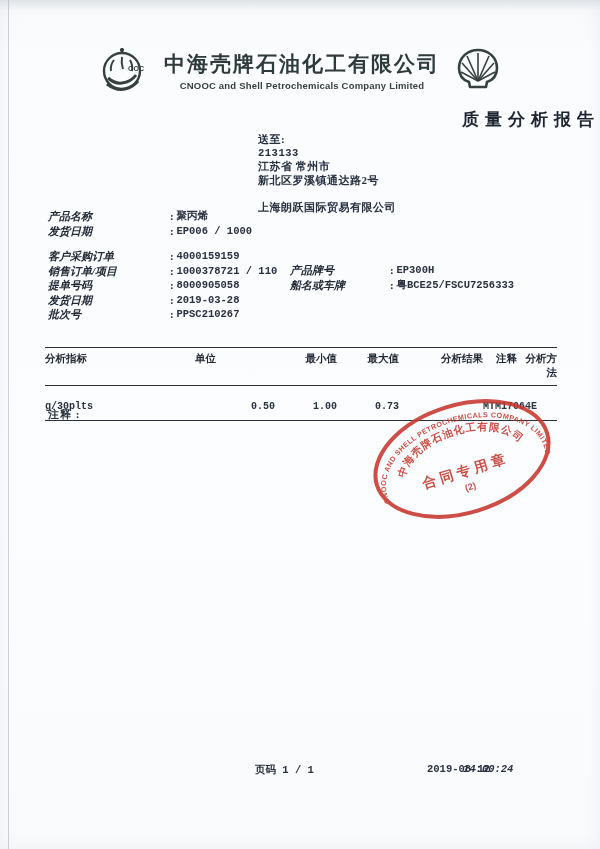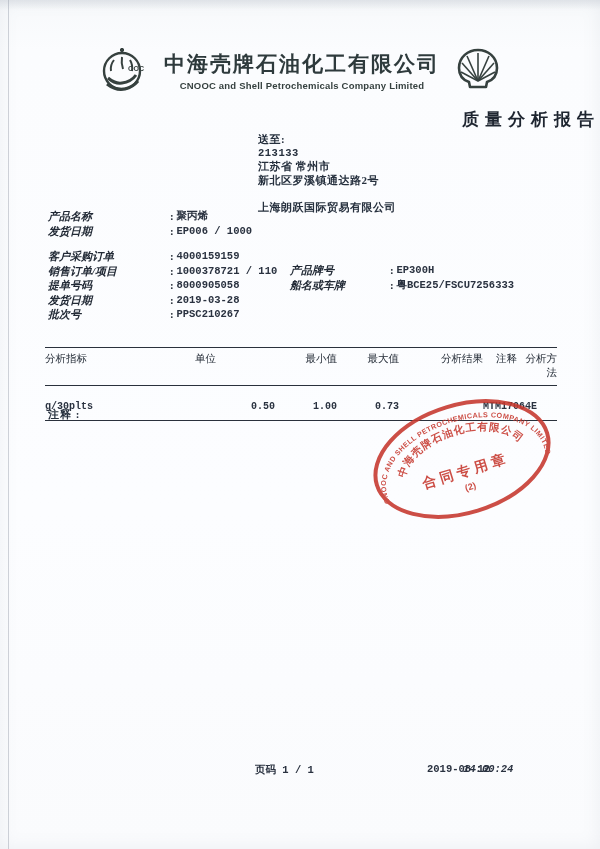--- a/index.html
+++ b/index.html
@@ -73,21 +73,21 @@
 
   
   .analysis { position: absolute; left: 45px; top: 347px; width: 512px; font-size: 10.5px; }
   .tline { border-top: 1.6px solid #2a313c; }
   .tgrid {
     display: grid;
     grid-template-columns: 150px 80px 62px 62px 84px 34px 1fr;
     align-items: baseline;
   }
   .tgrid .c { padding: 2px 0; }
-  .th { font-weight: normal; color: #1f2732; }
+  .th { font-weight: bold; color: #1f2732; }
   .c-left { text-align: left; }
   .c-center { text-align: right; }
   .num, .unit, .method {
     font-family: "Liberation Mono", "DejaVu Sans Mono", monospace;
     font-size: 10px; font-weight: bold; color: #2a3240;
   }
   .thead-row { padding: 2px 0 3px; }
   .tbody-space { height: 12px; }
   .trow { line-height: 13px; }
   .row-label { font-weight: bold; }

